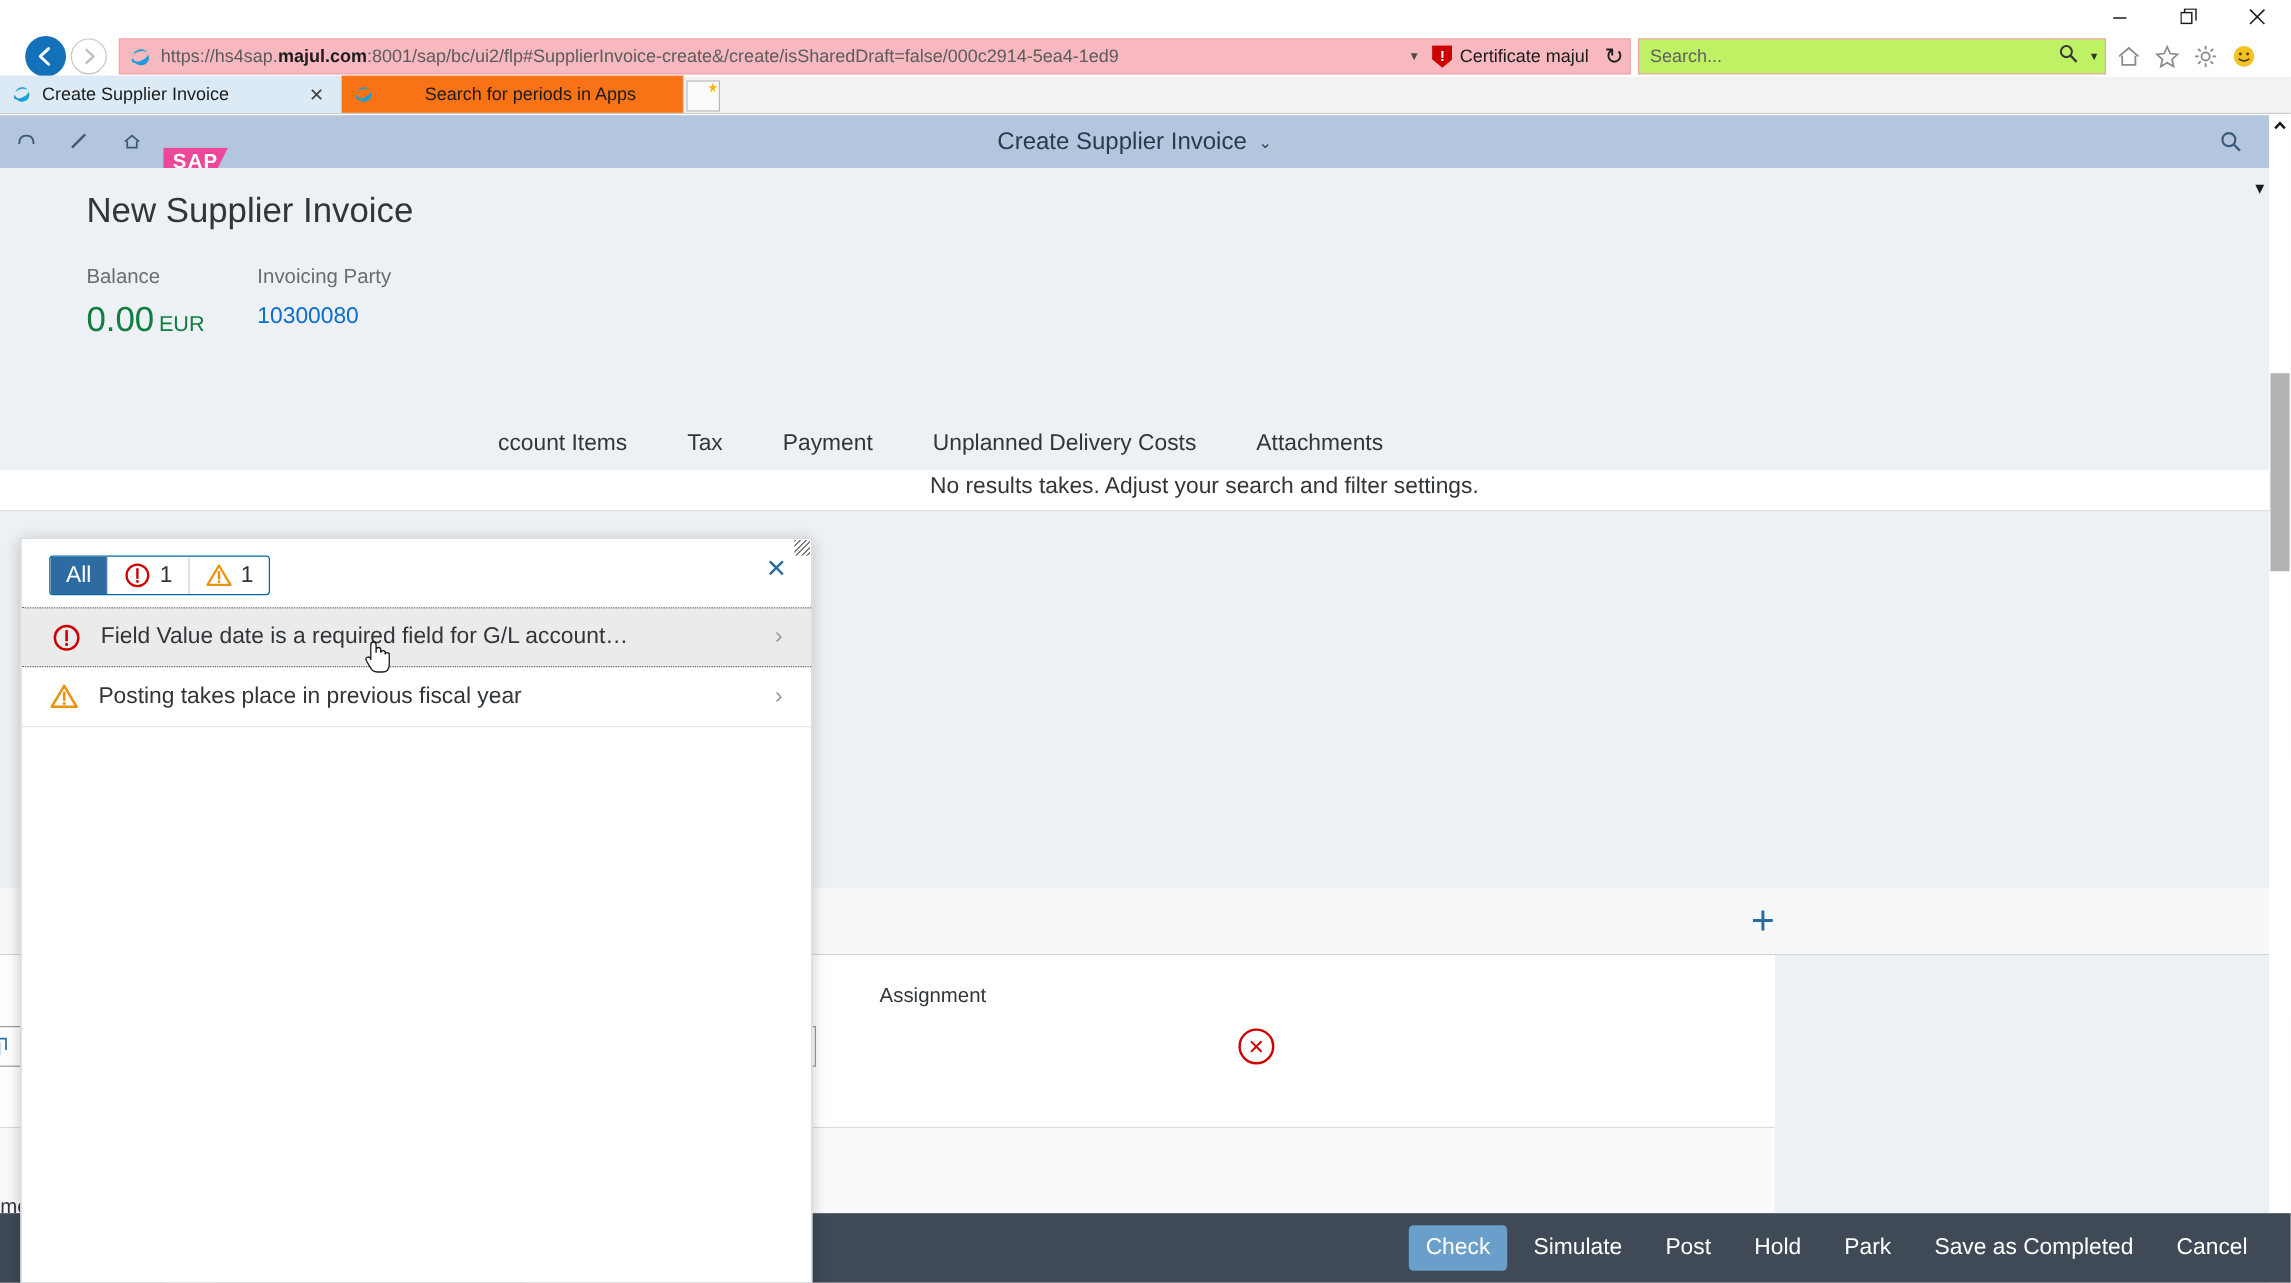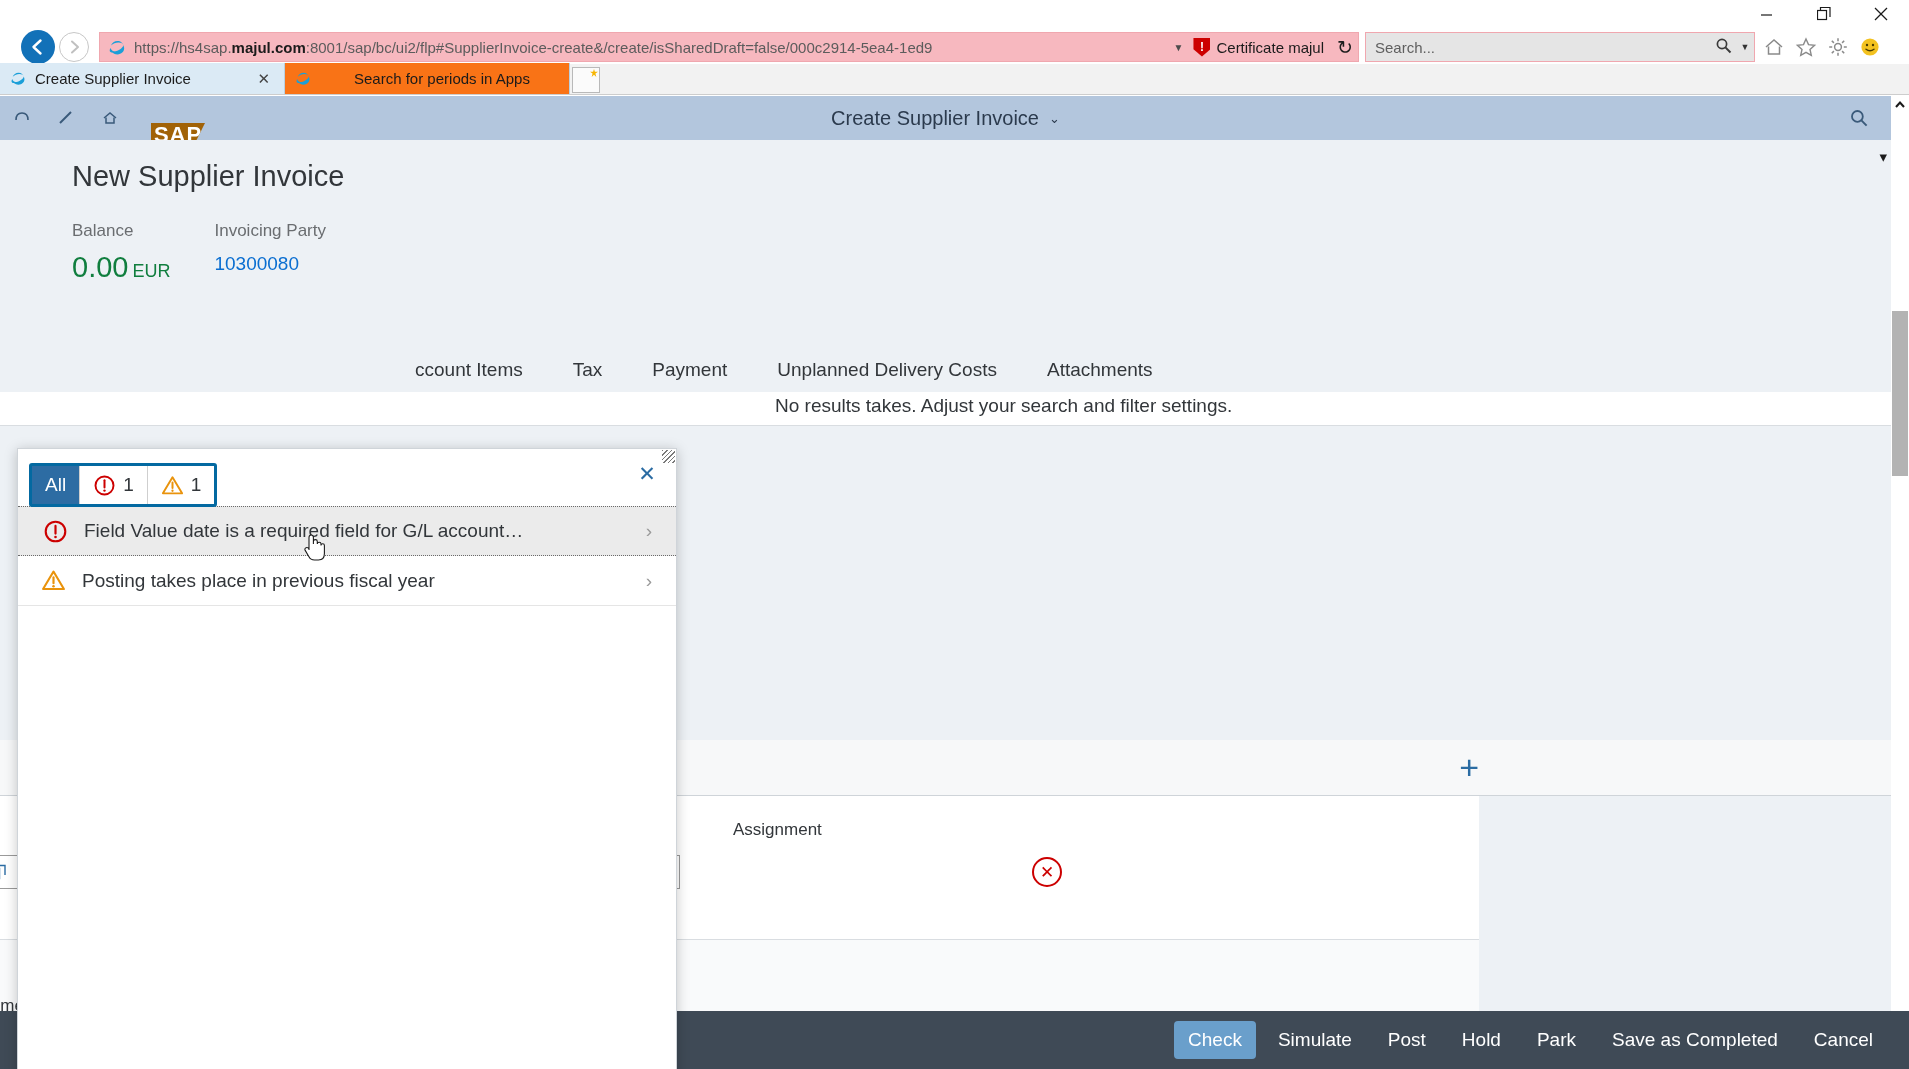--- a/index.html
+++ b/index.html
@@ -77,21 +77,21 @@
     display: flex; align-items: center; justify-content: center;
     font-size: 12px; font-weight: bold; position: relative;
     clip-path: polygon(0 0,100% 0,100% 62%,50% 100%,0 62%);
   }
   .refresh-btn {
     flex: 0 0 auto; width: 26px; text-align: center; color: #1b1b1b;
     font-size: 19px; cursor: pointer;
   }
   .search-wrap {
     flex: 0 0 390px; height: 30px; margin-right: 6px;
-    background: #e5e5e5; border: 1px solid #f0a7af;
+    background: #bef264; border: 1px solid #f0a7af;
     display: flex; align-items: center;
   }
   .search-txt {
     flex: 1 1 auto; font-size: 15px; color: #5f5f5f; padding-left: 9px;
   }
   .search-ico { flex: 0 0 auto; width: 26px; text-align: center; color:#333; font-size:16px; }
   .search-dd  { flex: 0 0 auto; width: 18px; text-align: center; color:#333; font-size:9px; }
   .ie-tools { flex: 0 0 auto; display: flex; align-items: center; gap: 7px; padding-right: 10px; }
   .ie-tool { width: 25px; height: 25px; display:flex; align-items:center; justify-content:center; cursor:pointer; }
 
@@ -128,25 +128,25 @@
     position: absolute; top: 0; left: 0; right: 18px; height: 44px;
     background: #b3c6dd;
     display: flex; align-items: center;
     overflow: hidden;
   }
   .shell-ico {
     width: 44px; height: 44px; display: flex; align-items: center;
     justify-content: center; color: #3a5a7a; cursor: pointer;
   }
   .sap-logo {
-    width: 54px; height: 24px; background: #a16207;
-    color: #fff; font-weight: 700; font-size: 22px; letter-spacing: 1px;
+    width: 54px; height: 24px; background: #ec4899;
+    color: #fff; font-weight: 700; font-size: 17px; letter-spacing: 1px;
     display: flex; align-items: center; justify-content: center;
     clip-path: polygon(0 0, 100% 0, 78% 100%, 0 100%);
-    margin-left: 19px; position: relative; top: 6px;
+    margin-left: 4px; position: relative; top: 6px;
   }
   .shell-title {
     position: absolute; left: 0; right: 0; top: 0; height: 44px;
     display: flex; align-items: center; justify-content: center;
     gap: 10px; font-size: 20px; color: #2b3a4d; pointer-events: none;
   }
   .shell-title .caret { font-size: 13px; }
   .shell-search {
     position: absolute; right: 22px; top: 0; height: 44px;
     display: flex; align-items: center; color: #3a5a7a; font-size: 19px;
@@ -221,22 +221,22 @@
 
   
   .msg-popover {
     position: absolute; left: 17px; top: 352px; width: 660px; height: 660px;
     background: #ffffff; border: 1px solid #cfd4d9;
     box-shadow: 0 2px 12px rgba(0,0,0,0.22);
     z-index: 40;
   }
   .msg-top { height: 57px; position: relative; }
   .seg {
-    position: absolute; left: 11px; top: 14px; height: 44px;
-    display: flex; border: 3px solid #0369a1; background: #fff; border-radius: 3px;
+    position: absolute; left: 23px; top: 14px; height: 33px;
+    display: flex; border: 1px solid #0369a1; background: #fff; border-radius: 3px;
     overflow: hidden;
   }
   .seg-btn {
     display: flex; align-items: center; gap: 7px;
     padding: 0 13px; font-size: 19px; color: #32363a; cursor: pointer;
     border-right: 1px solid #cfcfcf;
   }
   .seg-btn:last-child { border-right: none; }
   .seg-btn.selected { background: #2d6ca3; color: #ffffff; }
   .msg-close {

